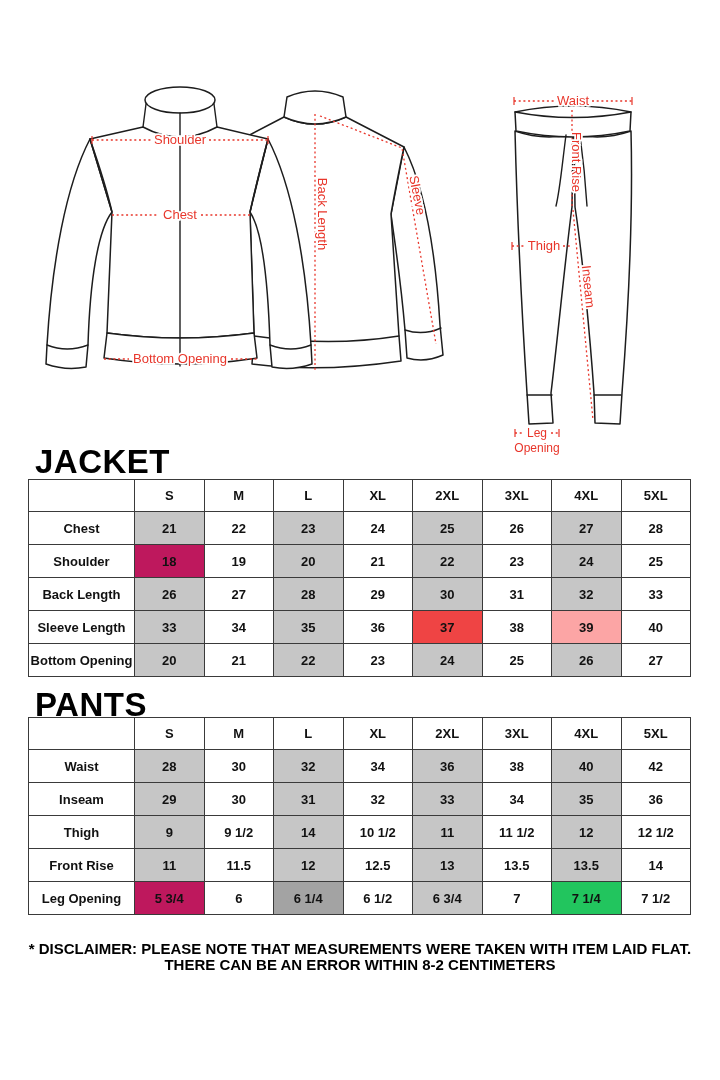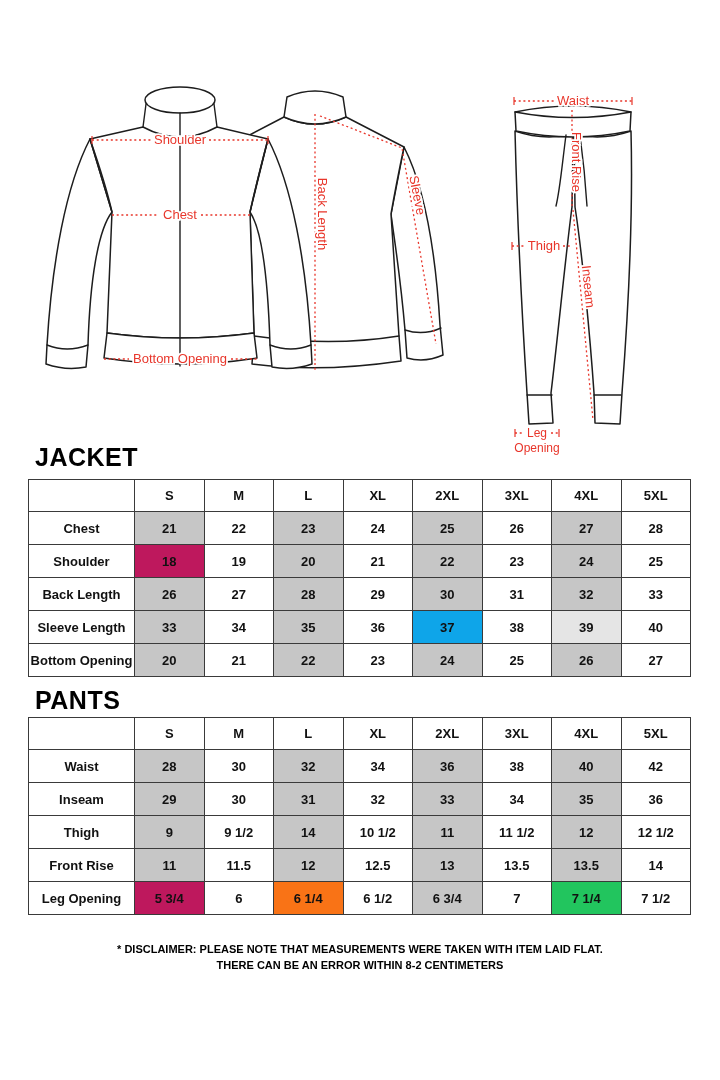--- a/index.html
+++ b/index.html
@@ -18,21 +18,21 @@
   .dim  { fill:none; stroke:#e8362b; stroke-width:1.3; stroke-dasharray:2 2.7; }
   .tick { stroke:#e8362b; stroke-width:1.2; }
   .rlabel {
     fill:#e8362b; font-size:13px; text-anchor:middle;
     paint-order:stroke; stroke:#ffffff; stroke-width:3.5px;
   }
   .rlabel.small { font-size:12px; }
 
   .section-title {
     position:absolute; left:35px; margin:0;
-    font-size:25px; font-weight:900; letter-spacing:.5px; color:#000;
+    font-size:33px; font-weight:900; letter-spacing:.5px; color:#000;
   }
   #jacket-title { top:443px; }
   #pants-title  { top:686px; }
 
   table.size-table {
     position:absolute; left:28px; width:663px;
     border-collapse:collapse; table-layout:fixed;
     font-size:13px; font-weight:bold; color:#111;
   }
   #jacket-table { top:479px; }
@@ -40,21 +40,21 @@
   .size-table th, .size-table td {
     border:1px solid #3a3a3a; text-align:center; vertical-align:middle;
     padding:0; background:#fff; font-weight:bold;
   }
   .size-table thead th { height:31px; }
   .size-table tbody th, .size-table tbody td { height:32px; }
   .size-table th:first-child { width:105px; }
 
   .disclaimer {
     position:absolute; top:941px; left:0; width:720px;
-    text-align:center; font-size:11px; font-weight:bold;
+    text-align:center; font-size:15px; font-weight:bold;
     line-height:16px; color:#000;
   }
 </style>
 </head>
 <body>
 
 <svg class="drawings" width="720" height="456" viewBox="0 0 720 456" aria-hidden="true">
 
   <g>
 
@@ -194,23 +194,23 @@
         <td>31</td>
         <td style="background: rgb(198, 198, 198);">32</td>
         <td>33</td>
       </tr>
       <tr>
         <th>Sleeve Length</th>
         <td style="background: rgb(198, 198, 198);">33</td>
         <td>34</td>
         <td style="background: rgb(198, 198, 198);">35</td>
         <td>36</td>
-        <td style="background: #0ea5e9;">37</td>
+        <td style="background: #ef4444;">37</td>
         <td>38</td>
-        <td style="background: #e5e5e5;">39</td>
+        <td style="background: #fca5a5;">39</td>
         <td>40</td>
       </tr>
       <tr>
         <th>Bottom Opening</th>
         <td style="background: rgb(198, 198, 198);">20</td>
         <td>21</td>
         <td style="background: rgb(198, 198, 198);">22</td>
         <td>23</td>
         <td style="background: rgb(198, 198, 198);">24</td>
         <td>25</td>
@@ -278,21 +278,21 @@
         <td>12.5</td>
         <td style="background: rgb(198, 198, 198);">13</td>
         <td>13.5</td>
         <td style="background: rgb(198, 198, 198);">13.5</td>
         <td>14</td>
       </tr>
       <tr>
         <th>Leg Opening</th>
         <td style="background: #be185d;">5 3/4</td>
         <td>6</td>
-        <td style="background: #f97316;">6 1/4</td>
+        <td style="background: #a3a3a3;">6 1/4</td>
         <td>6 1/2</td>
         <td style="background: rgb(198, 198, 198);">6 3/4</td>
         <td>7</td>
         <td style="background: #22c55e;">7 1/4</td>
         <td>7 1/2</td>
       </tr>
     </tbody>
   </table>
 
 <div class="disclaimer">

